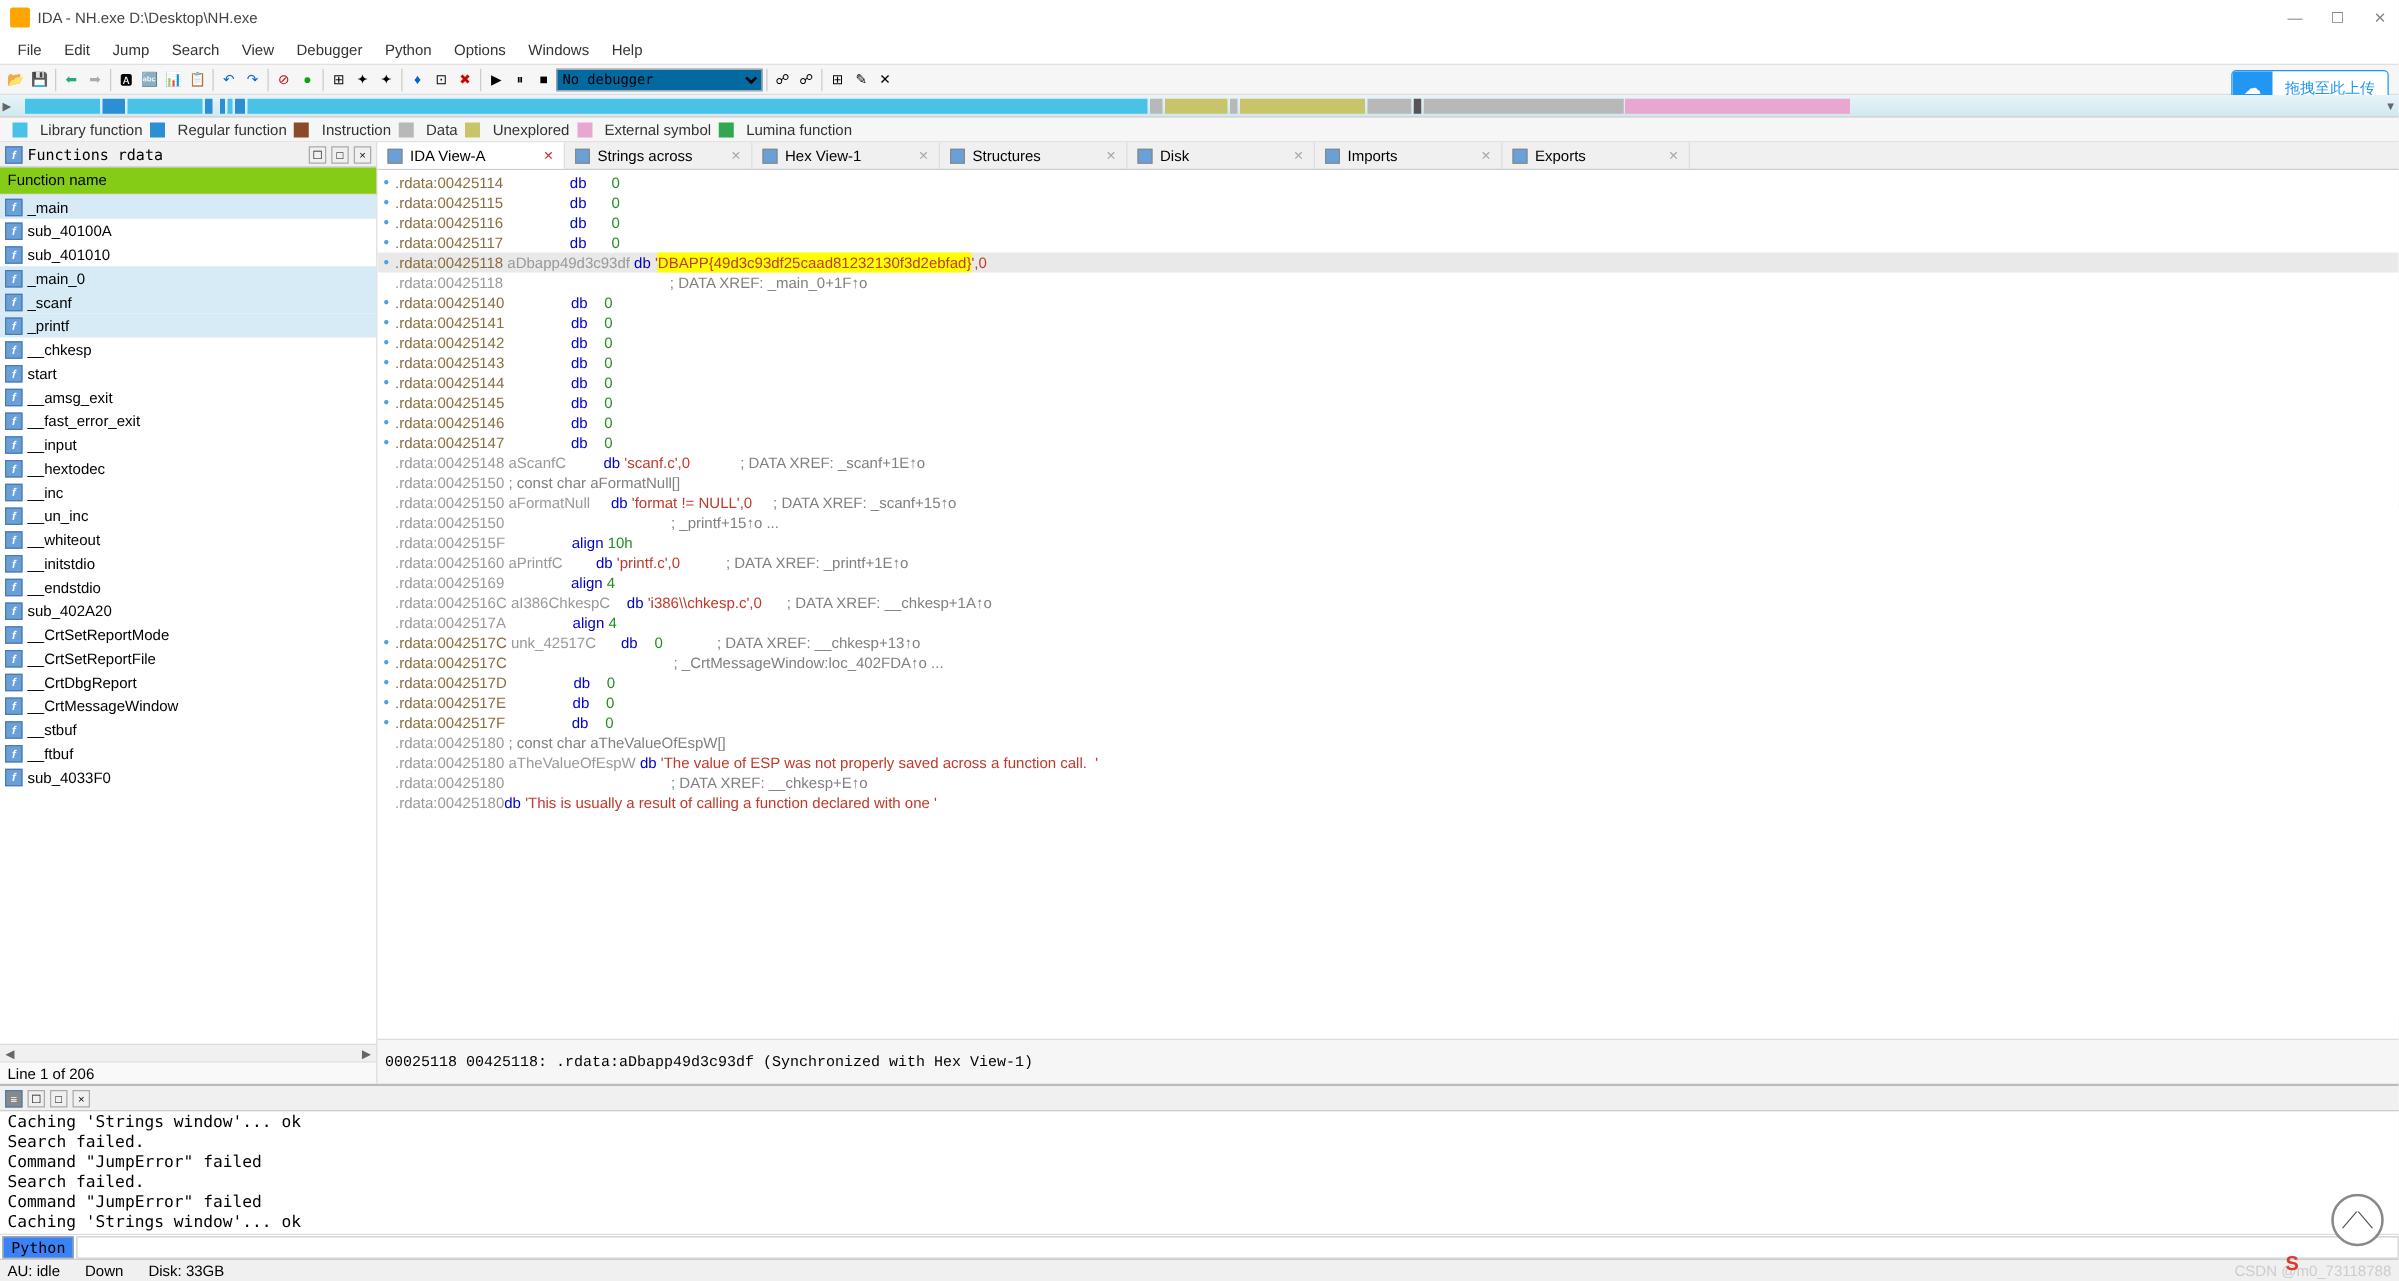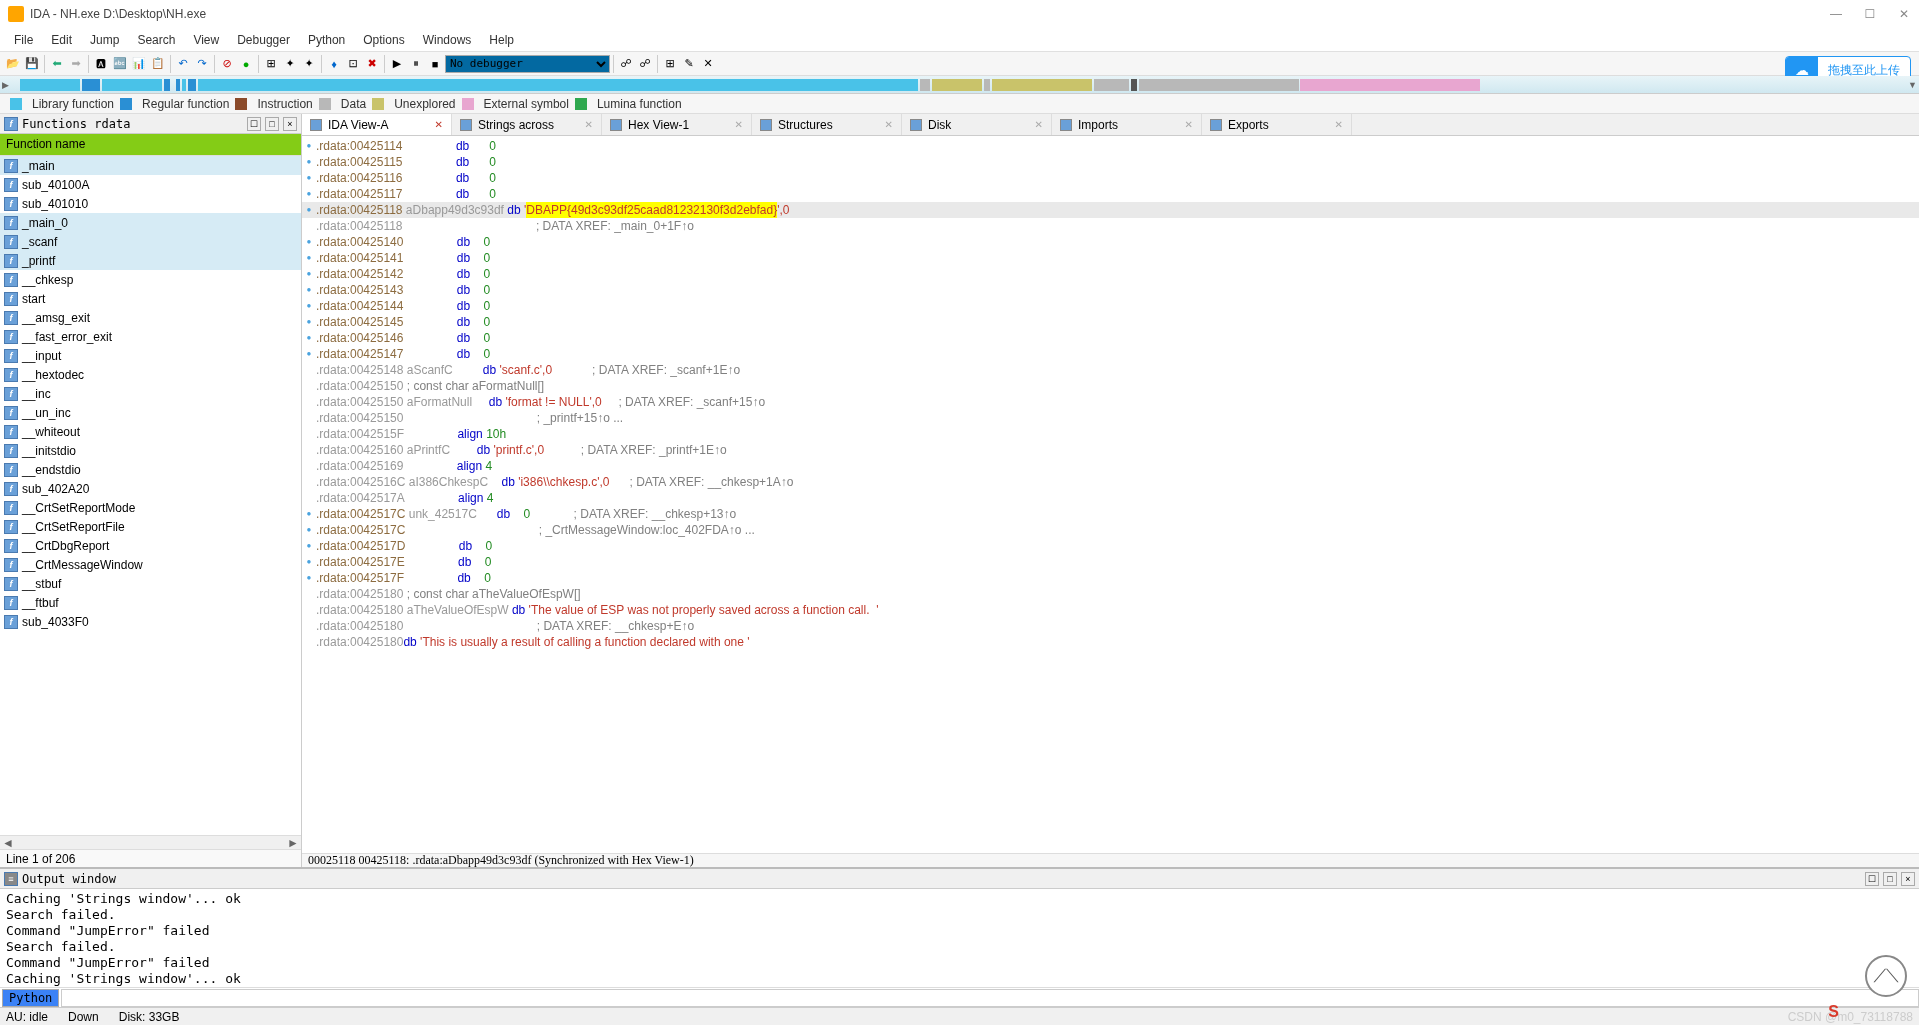--- a/index.html
+++ b/index.html
@@ -47,21 +47,21 @@
 .dot{width:14px;text-align:center;color:#4aa3df;font-size:8px;line-height:16px}
 .addr{color:#8c6b3f}
 .addr.gray{color:#999}
 .sym{color:#999}
 .kw{color:#0000c8}
 .num{color:#228b22}
 .str{color:#c0392b}
 .cmt{color:#808080}
 .hl{background:#ffff00}
 .code-line.selline{background:#e9e9e9}
-.sync-bar{height:14px;background:#f6f6f6;border-top:1px solid #ddd;padding:0 6px;font-family:Liberation Serif, serif;display:flex;align-items:center}
+.sync-bar{height:36px;background:#f6f6f6;border-top:1px solid #ddd;padding:0 6px;font-family:Liberation Mono, monospace;display:flex;align-items:center}
 .output-pane{height:140px;display:flex;flex-direction:column;border-top:2px solid #bbb;background:#fff}
 .output-text{flex:1;font-family:Consolas,monospace;font-size:13px;line-height:16px;padding:2px 6px;overflow:auto;white-space:pre}
 .py-row{height:20px;border-top:1px solid #ddd;display:flex;align-items:center}
 .py-btn{border:1px solid #aaa;background:#3b82f6;padding:1px 6px;font-family:Consolas,monospace;margin:0 2px}
 .py-input{flex:1;height:18px;border:1px solid #ccc;background:#fff}
 .statusbar{height:18px;background:#f0f0f0;border-top:1px solid #ccc;display:flex;align-items:center;padding:0 6px;font-family:Consolas,monospace;gap:20px;position:relative}
 .statusbar .right{margin-left:auto;color:#ccc}
 .floaty{position:absolute;right:12px;bottom:28px;width:42px;height:42px;border:2px solid #888;border-radius:50%;background:#fff;display:flex;align-items:center;justify-content:center;font-size:18px;color:#555}
 .sogou{position:absolute;right:80px;bottom:4px;color:#d93a2b;font-size:16px;font-weight:bold}
 ::-webkit-scrollbar{width:14px;height:14px}
@@ -333,21 +333,20 @@
         </div>
       </div>
     <div class="code-view" id="code"><div class="code-line"><span class="dot">●</span><span class="addr">.rdata:00425114</span><span>                </span><span class="kw">db</span><span>      </span><span class="num">0</span></div><div class="code-line"><span class="dot">●</span><span class="addr">.rdata:00425115</span><span>                </span><span class="kw">db</span><span>      </span><span class="num">0</span></div><div class="code-line"><span class="dot">●</span><span class="addr">.rdata:00425116</span><span>                </span><span class="kw">db</span><span>      </span><span class="num">0</span></div><div class="code-line"><span class="dot">●</span><span class="addr">.rdata:00425117</span><span>                </span><span class="kw">db</span><span>      </span><span class="num">0</span></div><div class="code-line selline"><span class="dot">●</span><span class="addr">.rdata:00425118</span><span class="sym"> aDbapp49d3c93df </span><span class="kw">db </span><span class="str">'</span><span class="str hl">DBAPP{49d3c93df25caad81232130f3d2ebfad}</span><span class="str">',0</span></div><div class="code-line"><span class="dot"></span><span class="addr gray">.rdata:00425118</span><span class="cmt">                                        ; DATA XREF: _main_0+1F↑o</span></div><div class="code-line"><span class="dot">●</span><span class="addr">.rdata:00425140</span><span>                </span><span class="kw">db</span><span>    </span><span class="num">0</span></div><div class="code-line"><span class="dot">●</span><span class="addr">.rdata:00425141</span><span>                </span><span class="kw">db</span><span>    </span><span class="num">0</span></div><div class="code-line"><span class="dot">●</span><span class="addr">.rdata:00425142</span><span>                </span><span class="kw">db</span><span>    </span><span class="num">0</span></div><div class="code-line"><span class="dot">●</span><span class="addr">.rdata:00425143</span><span>                </span><span class="kw">db</span><span>    </span><span class="num">0</span></div><div class="code-line"><span class="dot">●</span><span class="addr">.rdata:00425144</span><span>                </span><span class="kw">db</span><span>    </span><span class="num">0</span></div><div class="code-line"><span class="dot">●</span><span class="addr">.rdata:00425145</span><span>                </span><span class="kw">db</span><span>    </span><span class="num">0</span></div><div class="code-line"><span class="dot">●</span><span class="addr">.rdata:00425146</span><span>                </span><span class="kw">db</span><span>    </span><span class="num">0</span></div><div class="code-line"><span class="dot">●</span><span class="addr">.rdata:00425147</span><span>                </span><span class="kw">db</span><span>    </span><span class="num">0</span></div><div class="code-line"><span class="dot"></span><span class="addr gray">.rdata:00425148</span><span class="sym"> aScanfC         </span><span class="kw">db </span><span class="str">'scanf.c'</span><span class="str">,0</span><span class="cmt">            ; DATA XREF: _scanf+1E↑o</span></div><div class="code-line"><span class="dot"></span><span class="addr gray">.rdata:00425150</span><span class="cmt"> ; const char aFormatNull[]</span></div><div class="code-line"><span class="dot"></span><span class="addr gray">.rdata:00425150</span><span class="sym"> aFormatNull     </span><span class="kw">db </span><span class="str">'format != NULL'</span><span class="str">,0</span><span class="cmt">     ; DATA XREF: _scanf+15↑o</span></div><div class="code-line"><span class="dot"></span><span class="addr gray">.rdata:00425150</span><span class="cmt">                                        ; _printf+15↑o ...</span></div><div class="code-line"><span class="dot"></span><span class="addr gray">.rdata:0042515F</span><span>                </span><span class="kw">align</span><span> </span><span class="num">10h</span></div><div class="code-line"><span class="dot"></span><span class="addr gray">.rdata:00425160</span><span class="sym"> aPrintfC        </span><span class="kw">db </span><span class="str">'printf.c'</span><span class="str">,0</span><span class="cmt">           ; DATA XREF: _printf+1E↑o</span></div><div class="code-line"><span class="dot"></span><span class="addr gray">.rdata:00425169</span><span>                </span><span class="kw">align</span><span> </span><span class="num">4</span></div><div class="code-line"><span class="dot"></span><span class="addr gray">.rdata:0042516C</span><span class="sym"> aI386ChkespC    </span><span class="kw">db </span><span class="str">'i386\\chkesp.c'</span><span class="str">,0</span><span class="cmt">      ; DATA XREF: __chkesp+1A↑o</span></div><div class="code-line"><span class="dot"></span><span class="addr gray">.rdata:0042517A</span><span>                </span><span class="kw">align</span><span> </span><span class="num">4</span></div><div class="code-line"><span class="dot">●</span><span class="addr">.rdata:0042517C</span><span class="sym"> unk_42517C</span><span>      </span><span class="kw">db</span><span>    </span><span class="num">0</span><span class="cmt">             ; DATA XREF: __chkesp+13↑o</span></div><div class="code-line"><span class="dot">●</span><span class="addr">.rdata:0042517C</span><span class="cmt">                                        ; _CrtMessageWindow:loc_402FDA↑o ...</span></div><div class="code-line"><span class="dot">●</span><span class="addr">.rdata:0042517D</span><span>                </span><span class="kw">db</span><span>    </span><span class="num">0</span></div><div class="code-line"><span class="dot">●</span><span class="addr">.rdata:0042517E</span><span>                </span><span class="kw">db</span><span>    </span><span class="num">0</span></div><div class="code-line"><span class="dot">●</span><span class="addr">.rdata:0042517F</span><span>                </span><span class="kw">db</span><span>    </span><span class="num">0</span></div><div class="code-line"><span class="dot"></span><span class="addr gray">.rdata:00425180</span><span class="cmt"> ; const char aTheValueOfEspW[]</span></div><div class="code-line"><span class="dot"></span><span class="addr gray">.rdata:00425180</span><span class="sym"> aTheValueOfEspW </span><span class="kw">db </span><span class="str">'The value of ESP was not properly saved across a function call.  '</span></div><div class="code-line"><span class="dot"></span><span class="addr gray">.rdata:00425180</span><span class="cmt">                                        ; DATA XREF: __chkesp+E↑o</span></div><div class="code-line"><span class="dot"></span><span class="addr gray">.rdata:00425180</span><span class="kw">db </span><span class="str">'This is usually a result of calling a function declared with one '</span><span>                </span></div></div>
     <div class="sync-bar">00025118 00425118: .rdata:aDbapp49d3c93df (Synchronized with Hex View-1)</div>
   </div>
 </div>
 
 <div class="output-pane">
   <div class="pane-header">
     <span class="icon" style="background:#888">≡</span>
-    <span class="title">Output window</span>
     <span class="ctrl">☐</span>
     <span class="ctrl">□</span>
     <span class="ctrl">×</span>
   </div>
   <div class="output-text" id="output">Caching 'Strings window'... ok
 Search failed.
 Command "JumpError" failed
 Search failed.
 Command "JumpError" failed
 Caching 'Strings window'... ok</div>

